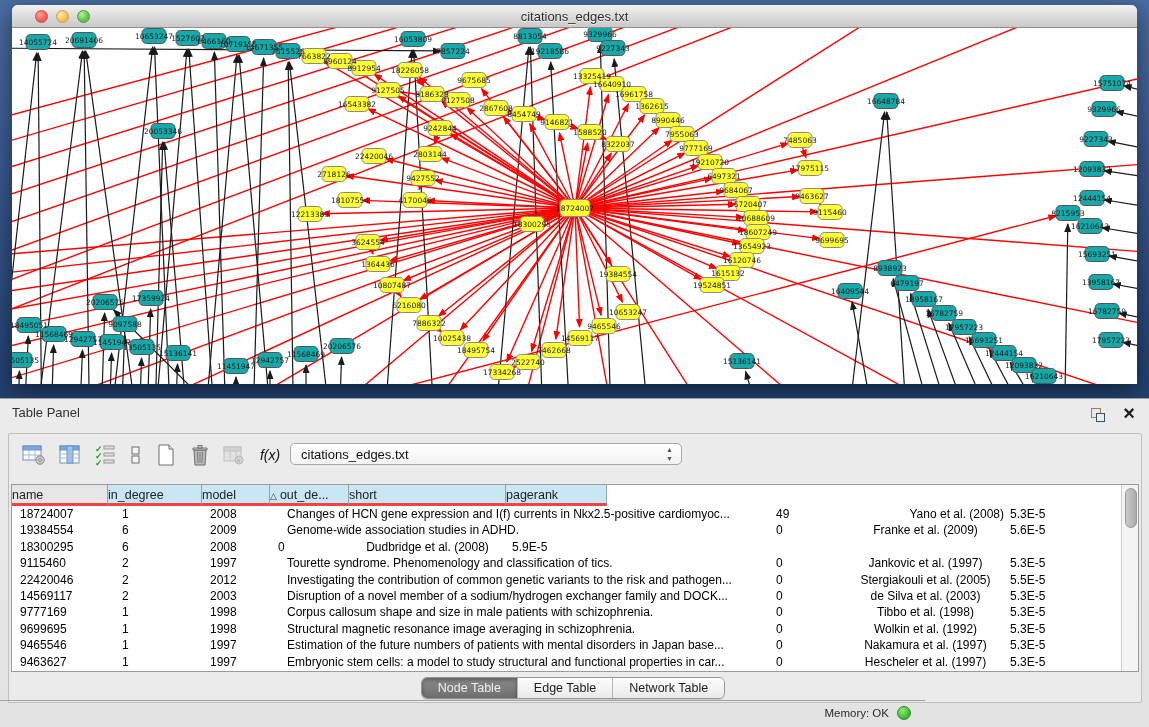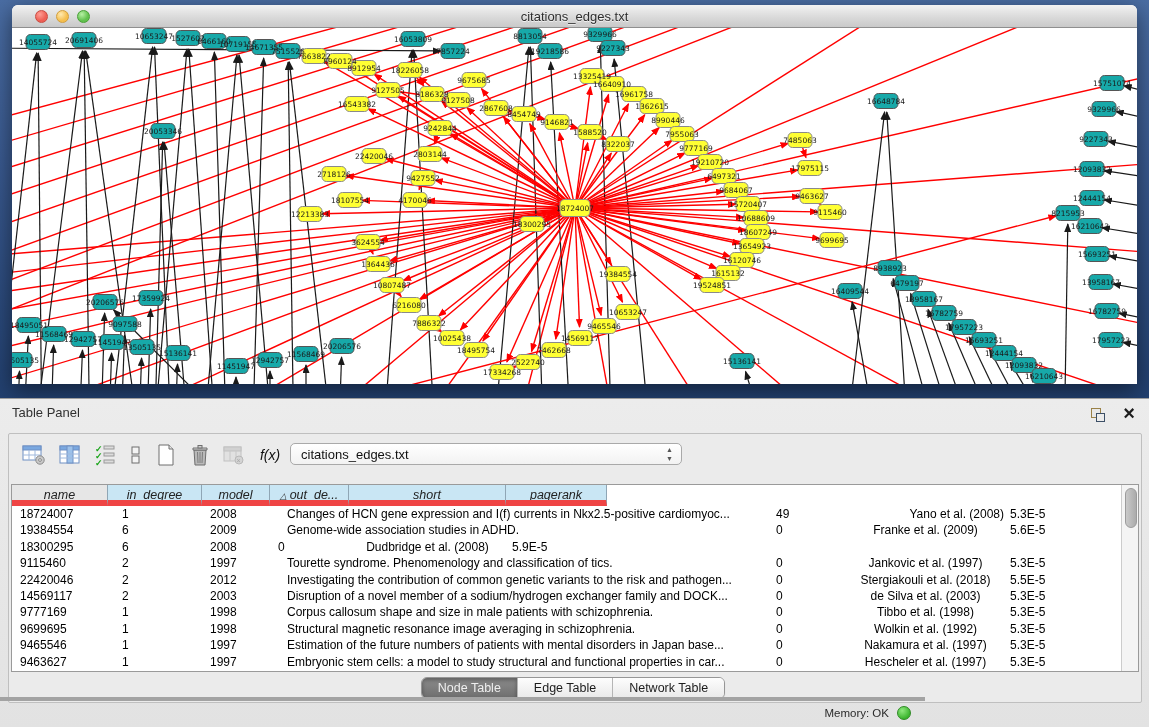--- a/index.html
+++ b/index.html
@@ -70,23 +70,23 @@
   }
   .combo-arrows{
     position:absolute;right:8px;top:1px;font-size:7px;color:#555;line-height:9px;text-align:center;
   }
   
   .grid{
     position:absolute;left:2px;top:50px;width:1128px;height:188px;background:#ffffff;border:1px solid #9a9a9a;box-sizing:border-box;
   }
   .grid-header{position:absolute;left:0;top:0;height:21px;width:1093px;display:flex;}
   .gh-cell{
-    box-sizing:border-box;height:21px;border-right:1px solid #8fa6b5;border-bottom:6px solid #ef4444;
-    background:#c9e6f4;font-size:12.5px;color:#222;text-align:center;line-height:20px;cursor:pointer;
-    overflow:hidden;white-space:nowrap;font-style:italic;
+    box-sizing:border-box;height:21px;border-right:1px solid #8fa6b5;border-bottom:3px solid #ef4444;
+    background:#c9e6f4;font-size:12.5px;color:#222;line-height:20px;cursor:pointer;
+    overflow:hidden;white-space:nowrap;
   }
   .gh-cell.first{background:#e6e6e6;border-left:none;}
   .sort-glyph{font-size:9px;color:#333;margin-right:3px;}
   .grid-rows{position:absolute;left:0;top:21px;width:1093px;}
   .grid-row{display:flex;height:16.4px;cursor:default;}
   .gr-cell{
     box-sizing:border-box;font-size:12px;color:#000;white-space:nowrap;overflow:hidden;line-height:16.4px;
   }
   .vscroll{
     position:absolute;right:0;top:0;width:16px;height:186px;background:#f4f4f4;border-left:1px solid #cccccc;cursor:pointer;
@@ -107,21 +107,21 @@
     background:linear-gradient(180deg,#fdfdfd,#e9e9e9);color:#1c1c1c;border-left:1px solid #b5b5b5;
   }
   .segment:first-child{border-left:none;}
   .segment.active{
     background:linear-gradient(180deg,#8c8c8c,#6e6e6e);color:#efefef;
     box-shadow:inset 0 2px 4px rgba(0,0,0,.35);
   }
   
   .statusbar{
     position:absolute;left:0;bottom:0;width:925px;height:26px;
-    border-top:4px solid #a3a3a3;
+    border-top:1px solid #a3a3a3;
     margin-top:44px;
   }
   .mem-label{position:absolute;right:36px;top:6px;font-size:11.5px;color:#2b2b2b;}
   .mem-dot{
     position:absolute;right:14px;top:5px;width:14px;height:14px;border-radius:50%;cursor:pointer;
     background:radial-gradient(circle at 35% 30%,#8fe87e,#3cb52e 70%);border:1px solid #2e8a24;box-sizing:border-box;
   }
 </style>
 </head>
 <body>
@@ -672,21 +672,21 @@
             <div class="gr-cell" style="width: 79px; text-align: left; padding-left: 8px;">0</div>
             <div class="gr-cell" style="width: 157px; text-align: center;">Jankovic et al. (1997)</div>
             <div class="gr-cell" style="width: 101px; text-align: left; padding-left: 6px;">5.3E-5</div>
           </div>
           <div class="grid-row">
             <div class="gr-cell" style="width: 96px; text-align: left; padding-left: 8px;">22420046</div>
             <div class="gr-cell" style="width: 94px; text-align: left; padding-left: 14px;">2</div>
             <div class="gr-cell" style="width: 68px; text-align: left; padding-left: 8px;">2012</div>
             <div class="gr-cell" style="width: 498px; text-align: left; padding-left: 17px;">Investigating the contribution of common genetic variants to the risk and pathogen...</div>
             <div class="gr-cell" style="width: 79px; text-align: left; padding-left: 8px;">0</div>
-            <div class="gr-cell" style="width: 157px; text-align: center;">Stergiakouli et al. (2018)</div>
+            <div class="gr-cell" style="width: 157px; text-align: center;">Stergiakouli et al. (2005)</div>
             <div class="gr-cell" style="width: 101px; text-align: left; padding-left: 6px;">5.5E-5</div>
           </div>
           <div class="grid-row">
             <div class="gr-cell" style="width: 96px; text-align: left; padding-left: 8px;">14569117</div>
             <div class="gr-cell" style="width: 94px; text-align: left; padding-left: 14px;">2</div>
             <div class="gr-cell" style="width: 68px; text-align: left; padding-left: 8px;">2003</div>
             <div class="gr-cell" style="width: 498px; text-align: left; padding-left: 17px;">Disruption of a novel member of a sodium/hydrogen exchanger family and DOCK...</div>
             <div class="gr-cell" style="width: 79px; text-align: left; padding-left: 8px;">0</div>
             <div class="gr-cell" style="width: 157px; text-align: center;">de Silva et al. (2003)</div>
             <div class="gr-cell" style="width: 101px; text-align: left; padding-left: 6px;">5.3E-5</div>

